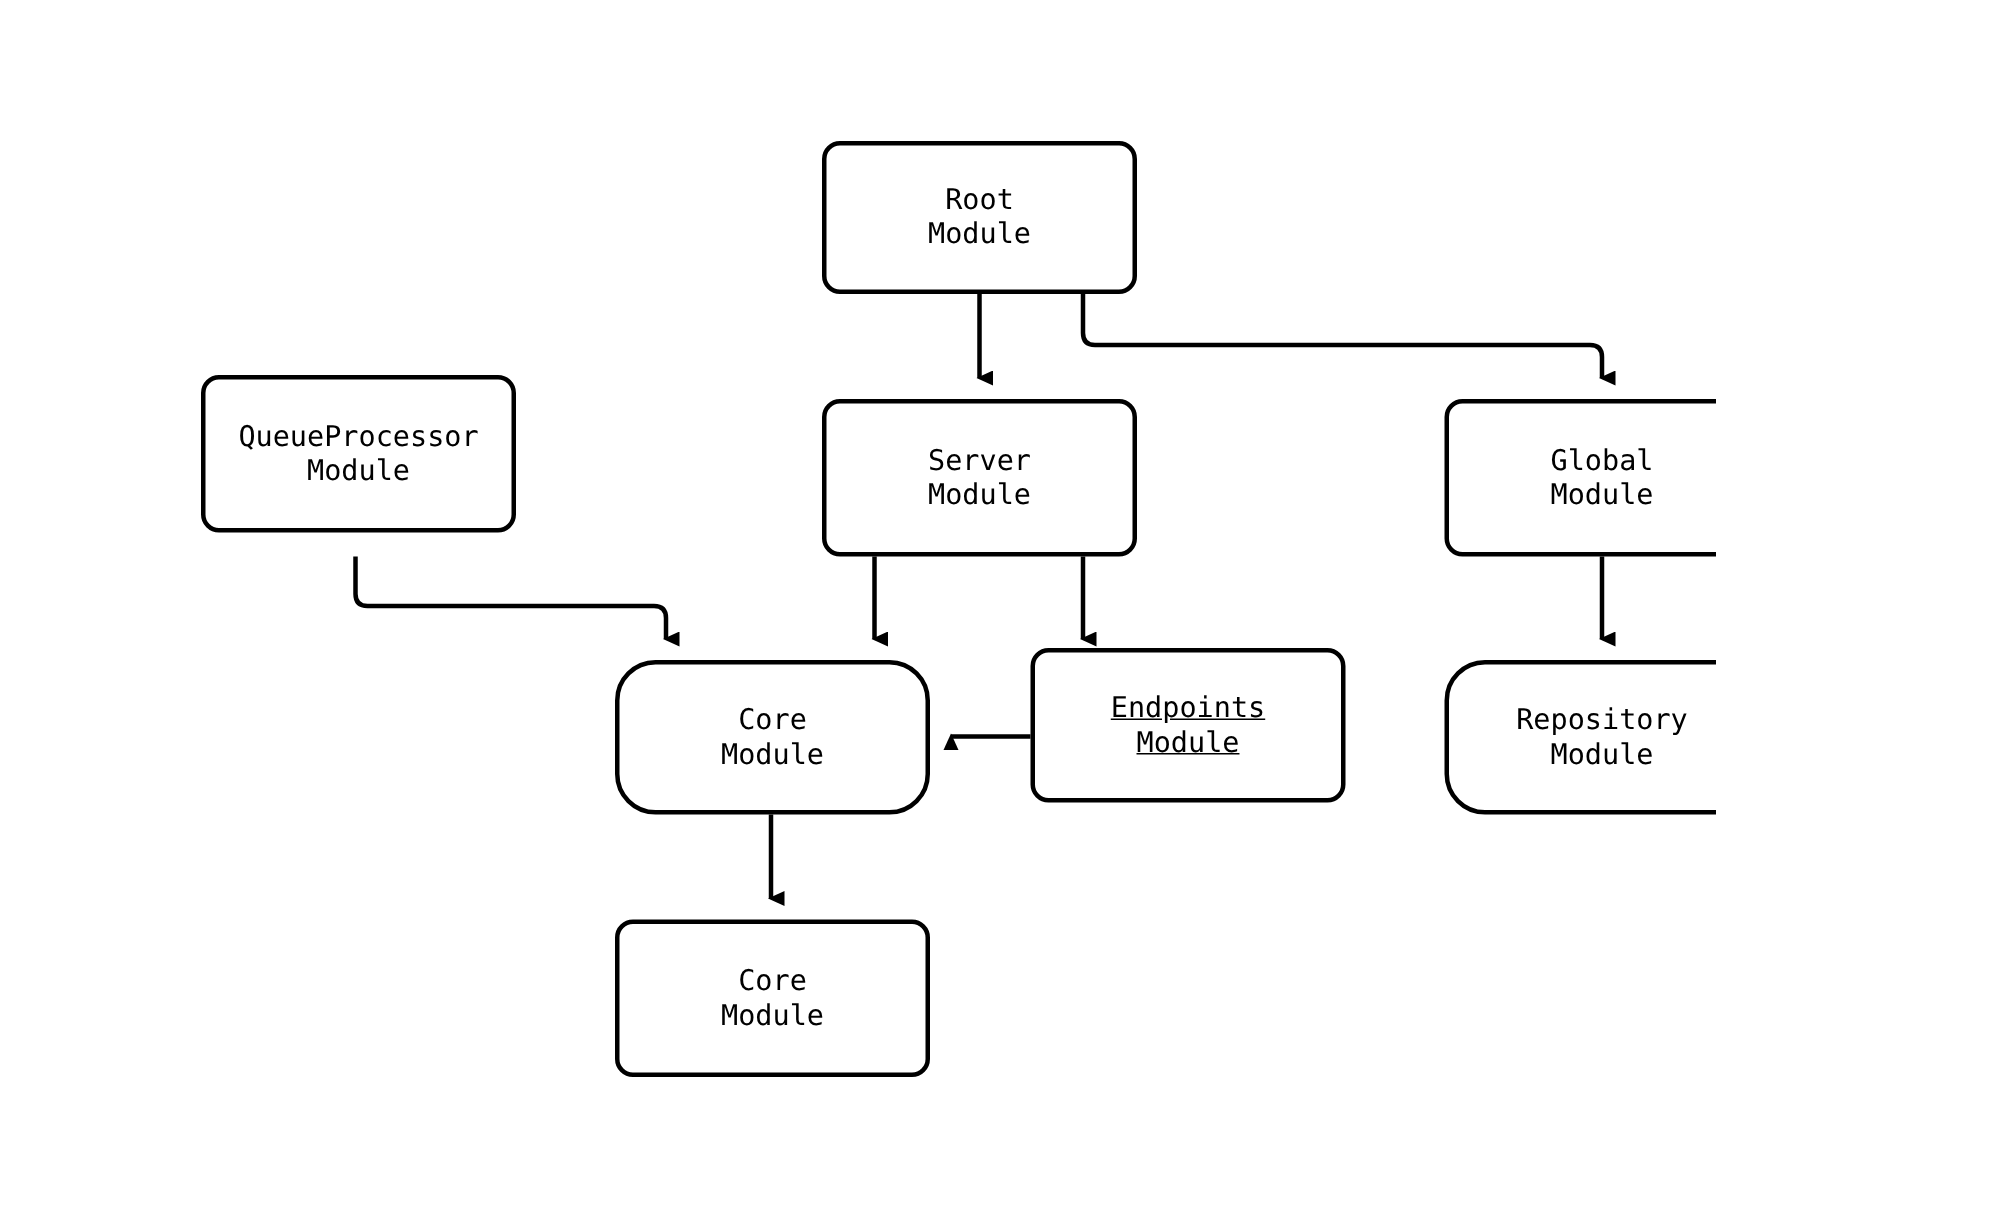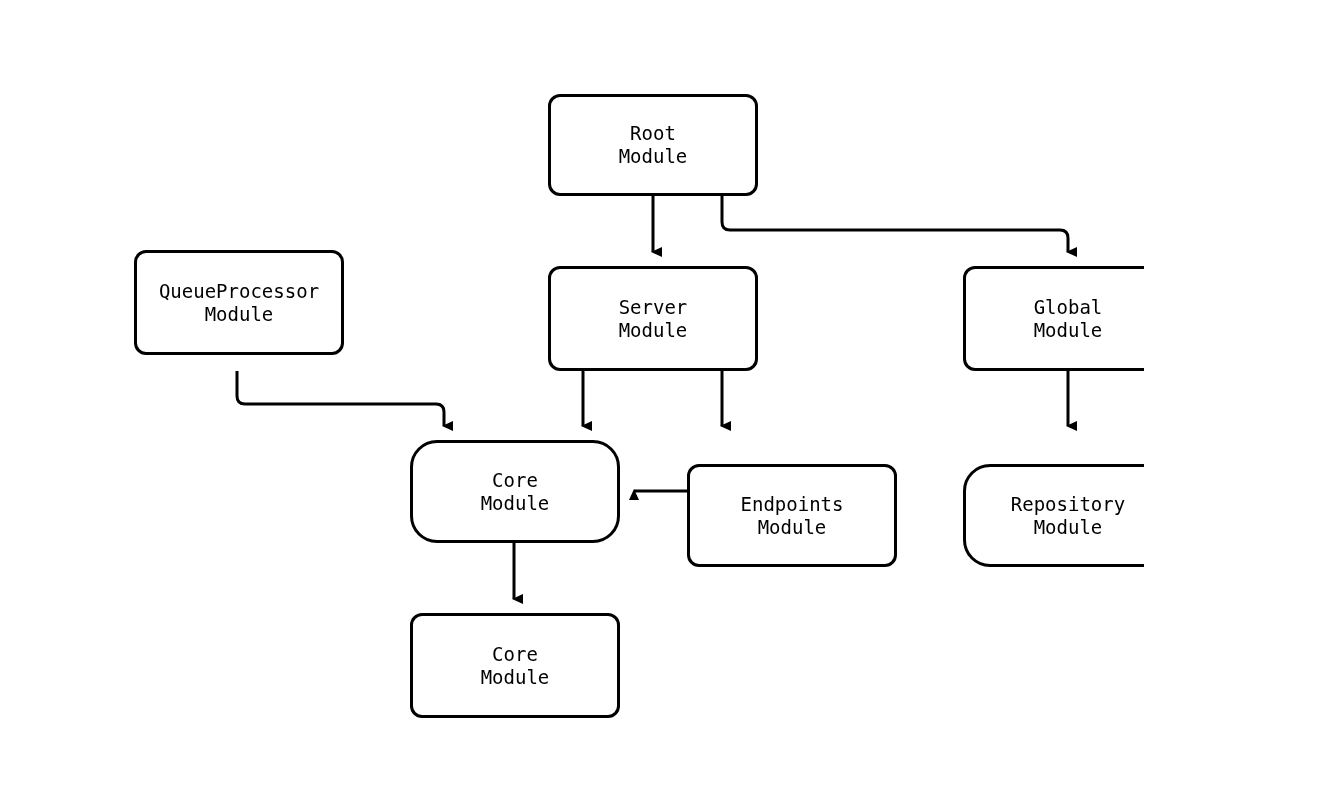--- a/index.html
+++ b/index.html
@@ -87,25 +87,25 @@
         <div class="node-line">Module</div>
       </div>
       <div class="node" style="left: 963px; top: 266px; width: 210px; height: 105px;">
         <div class="node-line">Global</div>
         <div class="node-line">Module</div>
       </div>
       <div class="node" style="left: 410px; top: 440px; width: 210px; height: 103px; border-radius: 27px;">
         <div class="node-line">Core</div>
         <div class="node-line">Module</div>
       </div>
-      <div class="node" style="left: 687px; top: 464px; width: 210px; height: 103px;">
+      <div class="node" style="left: 687px; top: 432px; width: 210px; height: 103px; text-decoration: underline;">
         <div class="node-line">Endpoints</div>
         <div class="node-line">Module</div>
       </div>
-      <div class="node" style="left: 963px; top: 464px; width: 210px; height: 103px; border-radius: 27px;">
+      <div class="node" style="left: 963px; top: 440px; width: 210px; height: 103px; border-radius: 27px;">
         <div class="node-line">Repository</div>
         <div class="node-line">Module</div>
       </div>
       <div class="node" style="left: 410px; top: 613px; width: 210px; height: 105px;">
         <div class="node-line">Core</div>
         <div class="node-line">Module</div>
       </div>
     </div>
 
 </div>

